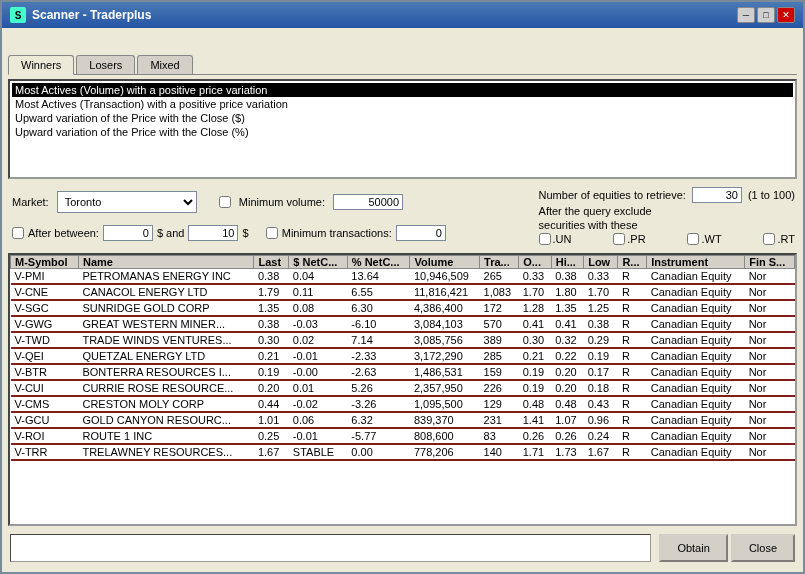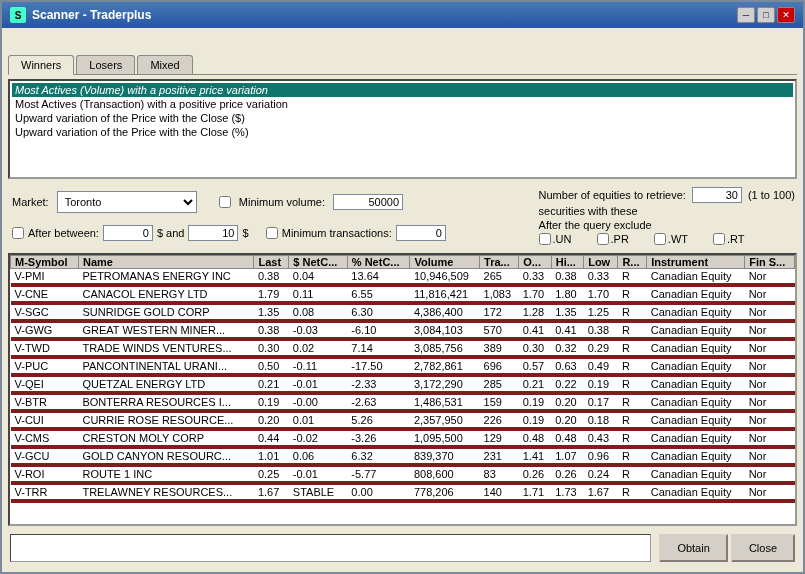--- a/index.html
+++ b/index.html
@@ -104,23 +104,22 @@
       height: 100px;
       overflow-y: auto;
       padding: 2px;
     }
     .scan-item {
       padding: 1px 3px;
       cursor: pointer;
       white-space: nowrap;
     }
     .scan-item.selected {
-      background: #0f766e;
+      background: #000000;
       color: white;
-      font-style: italic;
     }
     .filters-row {
       display: flex;
       align-items: center;
       gap: 8px;
       padding: 4px 2px;
     }
     .filters-row label { white-space: nowrap; }
     select, input[type="text"], input[type="number"] {
       border: 1px solid #7a8a99;
@@ -160,21 +159,21 @@
       border: 1px solid #888;
       padding: 0 4px;
       text-align: left;
       white-space: nowrap;
       position: sticky;
       top: 0;
       font-weight: bold;
       font-size: 11px;
     }
     tbody tr {
-      border-bottom: 4px solid #7f1d1d;
+      border-bottom: 2px solid #7f1d1d;
     }
     tbody td {
       padding: 1px 4px;
       white-space: nowrap;
       font-size: 11px;
     }
     .bottom-bar {
       display: flex;
       justify-content: space-between;
       align-items: flex-start;
@@ -200,21 +199,21 @@
       background: #ece9d8;
       padding: 4px 2px;
     }
     .filters-grid {
       display: flex;
       align-items: flex-start;
       gap: 8px;
     }
     .left-filters { display: flex; flex-direction: column; gap: 4px; }
     .right-top { display: flex; align-items: center; gap: 6px; }
-    .checkboxes-bottom { display: flex; gap: 25px; align-items: center; }
+    .checkboxes-bottom { display: flex; gap: 25px; align-items: center; justify-content: space-between; }
     .cb-pair { display: flex; align-items: center; gap: 2px; }
   </style>
 </head>
 <body>
 
 <div class="window">
 
   <div class="title-bar">
     <div class="title-bar-left">
       <div class="title-icon">S</div>
@@ -275,22 +274,22 @@
           </div>
         </div>
 
         <div class="right-filters" style="margin-left: auto;">
           <div class="right-top">
             <label>Number of equities to retrieve:</label>
             <input type="text" class="num-input" value="30" style="">
             <span>(1 to 100)</span>
           </div>
           <div style="display:flex; flex-direction:column; gap:2px;">
+            <label>After the query exclude</label>
             <label>securities with these</label>
-            <label>After the query exclude</label>
             <div class="checkboxes-bottom">
               <div class="cb-pair">
                 <input type="checkbox" style="">
                 <label>.UN</label>
               </div>
               <div class="cb-pair">
                 <input type="checkbox" style="">
                 <label>.PR</label>
               </div>
               <div class="cb-pair">
@@ -396,35 +395,20 @@
               <td>3,085,756</td>
               <td>389</td>
               <td>0.30</td>
               <td>0.32</td>
               <td>0.29</td>
               <td>R</td>
               <td>Canadian Equity</td>
               <td>Nor</td>
             </tr>
             <tr>
-              <td>V-PUC</td>
-              <td>PANCONTINENTAL URANI...</td>
-              <td>0.50</td>
-              <td>-0.11</td>
-              <td>-17.50</td>
-              <td>2,782,861</td>
-              <td>696</td>
-              <td>0.57</td>
-              <td>0.63</td>
-              <td>0.49</td>
-              <td>R</td>
-              <td>Canadian Equity</td>
-              <td>Nor</td>
-            </tr>
-            <tr>
               <td>V-QEI</td>
               <td>QUETZAL ENERGY LTD</td>
               <td>0.21</td>
               <td>-0.01</td>
               <td>-2.33</td>
               <td>3,172,290</td>
               <td>285</td>
               <td>0.21</td>
               <td>0.22</td>
               <td>0.19</td>

